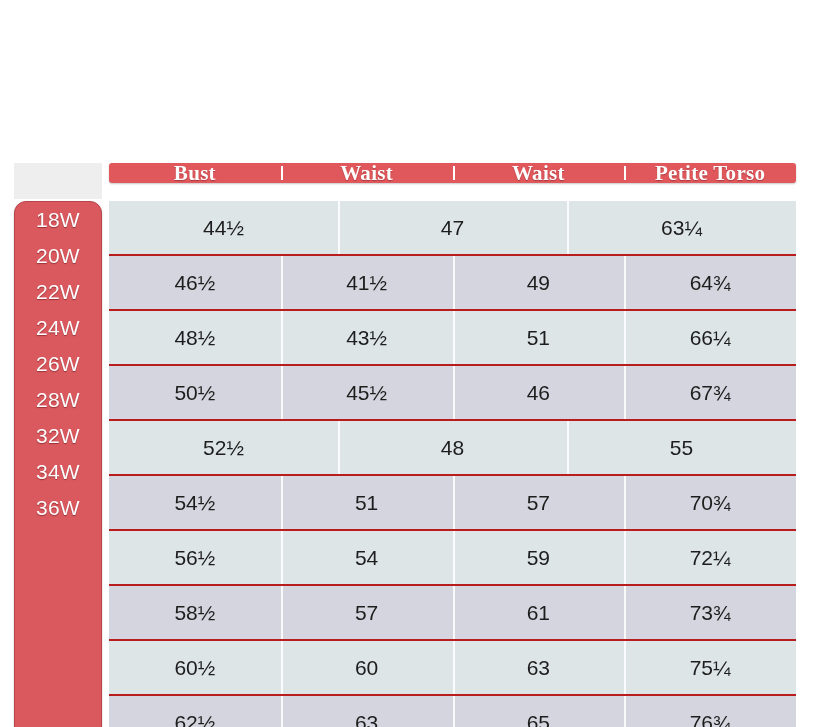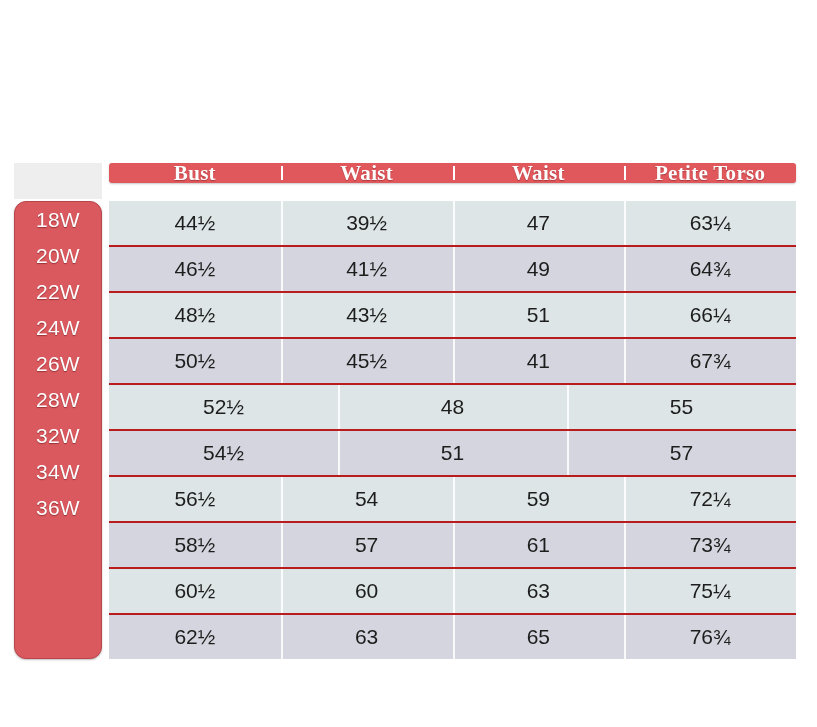--- a/index.html
+++ b/index.html
@@ -104,21 +104,21 @@
   .body-gap {
     flex: 0 0 7px;
   }
 
   
   .data-grid {
     flex: 1 1 auto;
   }
   .data-row {
     display: flex;
-    height: 44px;
+    height: 53px;
   }
   .data-row.odd  { background: #dde5e6; }
   .data-row.even { background: #d4d5de; }
   .data-row + .data-row {
     border-top: 2px solid #b91c1c;
   }
   .d-cell {
     flex: 1 1 0;
     display: flex;
     align-items: center;
@@ -165,21 +165,20 @@
       <div class="size-cell">34W</div>
       <div class="size-cell">36W</div>
     </div>
 
     <div class="body-gap"></div>
 
     <div class="data-grid">
 
       <div class="data-row odd">
         <div class="d-cell">44½</div>
-        <div class="d-cell">39½</div>
         <div class="d-cell">47</div>
         <div class="d-cell">63¼</div>
       </div>
 
       <div class="data-row even">
         <div class="d-cell">46½</div>
         <div class="d-cell">41½</div>
         <div class="d-cell">49</div>
         <div class="d-cell">64¾</div>
       </div>
@@ -187,34 +186,35 @@
       <div class="data-row odd">
         <div class="d-cell">48½</div>
         <div class="d-cell">43½</div>
         <div class="d-cell">51</div>
         <div class="d-cell">66¼</div>
       </div>
 
       <div class="data-row even">
         <div class="d-cell">50½</div>
         <div class="d-cell">45½</div>
-        <div class="d-cell">41</div>
+        <div class="d-cell">46</div>
         <div class="d-cell">67¾</div>
       </div>
 
       <div class="data-row odd">
         <div class="d-cell">52½</div>
         <div class="d-cell">48</div>
         <div class="d-cell">55</div>
       </div>
 
       <div class="data-row even">
         <div class="d-cell">54½</div>
         <div class="d-cell">51</div>
         <div class="d-cell">57</div>
+        <div class="d-cell">70¾</div>
       </div>
 
       <div class="data-row odd">
         <div class="d-cell">56½</div>
         <div class="d-cell">54</div>
         <div class="d-cell">59</div>
         <div class="d-cell">72¼</div>
       </div>
 
       <div class="data-row even">

